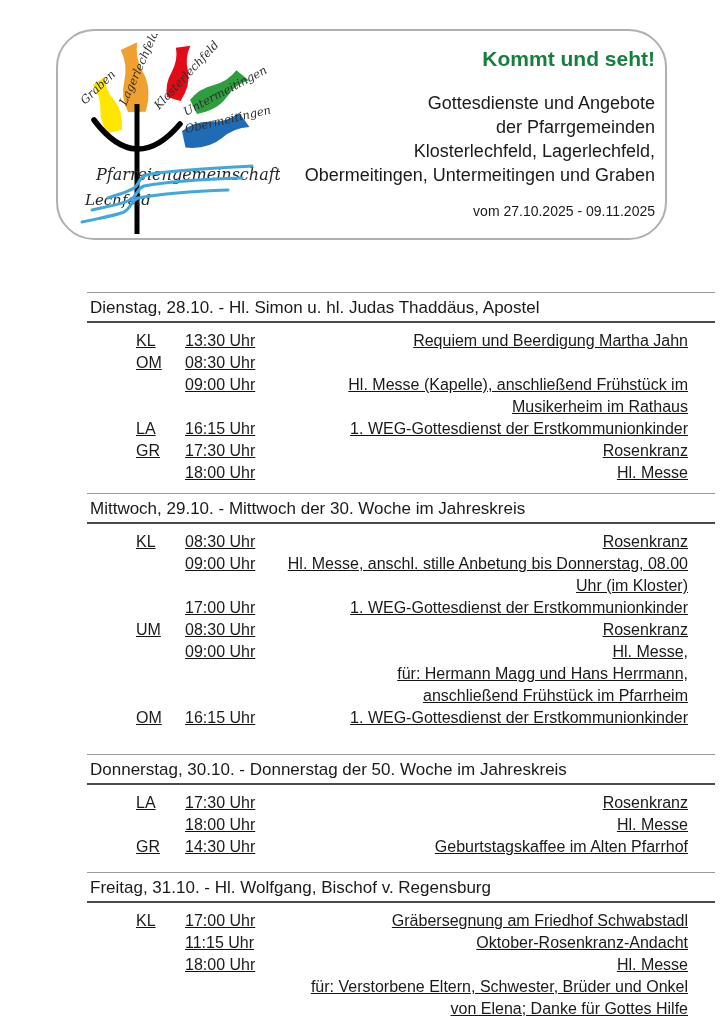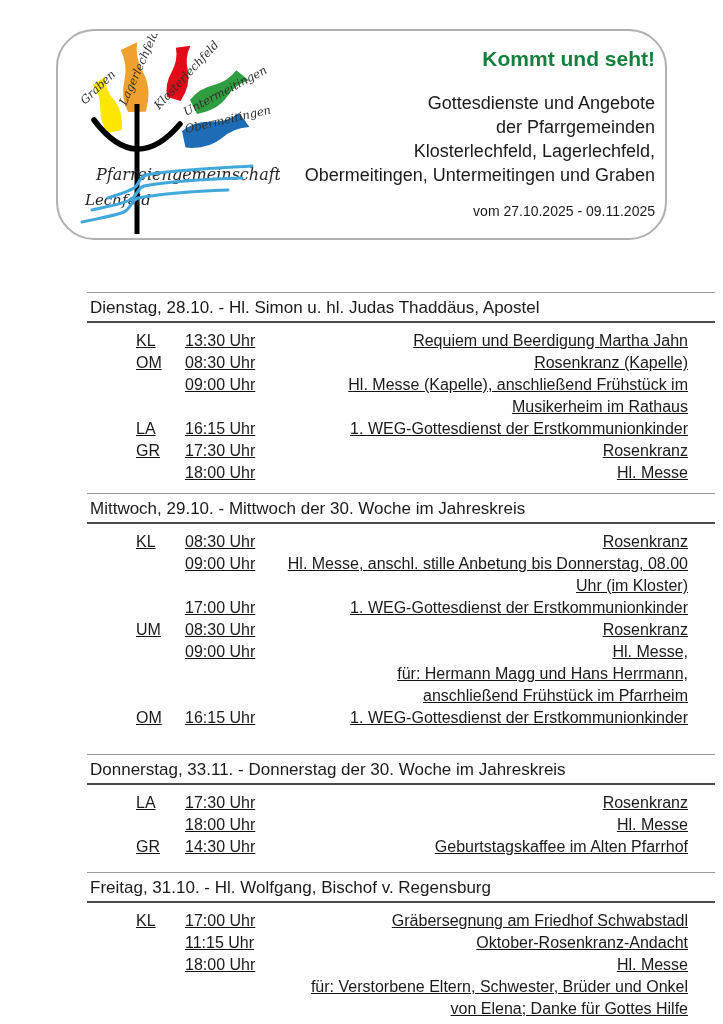--- a/index.html
+++ b/index.html
@@ -117,21 +117,20 @@
       <div class="rule-bottom"></div>
       <div class="rows">
         <div class="row">
           <span class="place">KL</span>
           <span class="time">13:30 Uhr</span>
           <span class="desc">Requiem und Beerdigung Martha Jahn</span>
         </div>
         <div class="row">
           <span class="place">OM</span>
           <span class="time">08:30 Uhr</span>
-          <span class="desc">Rosenkranz (Kapelle)</span>
         </div>
         <div class="row">
           <span class="place"></span>
           <span class="time">09:00 Uhr</span>
           <span class="desc">Hl. Messe (Kapelle), anschließend Frühstück im Musikerheim im Rathaus</span>
         </div>
         <div class="row">
           <span class="place">LA</span>
           <span class="time">16:15 Uhr</span>
           <span class="desc">1. WEG-Gottesdienst der Erstkommunionkinder</span>
@@ -184,21 +183,21 @@
         <div class="row">
           <span class="place">OM</span>
           <span class="time">16:15 Uhr</span>
           <span class="desc">1. WEG-Gottesdienst der Erstkommunionkinder</span>
         </div>
       </div>
     </div>
 
     <div class="section s3">
       <div class="rule-top"></div>
-      <div class="day-header">Donnerstag, 33.11. - Donnerstag der 30. Woche im Jahreskreis</div>
+      <div class="day-header">Donnerstag, 30.10. - Donnerstag der 50. Woche im Jahreskreis</div>
       <div class="rule-bottom"></div>
       <div class="rows">
         <div class="row">
           <span class="place">LA</span>
           <span class="time">17:30 Uhr</span>
           <span class="desc">Rosenkranz</span>
         </div>
         <div class="row">
           <span class="place"></span>
           <span class="time">18:00 Uhr</span>

